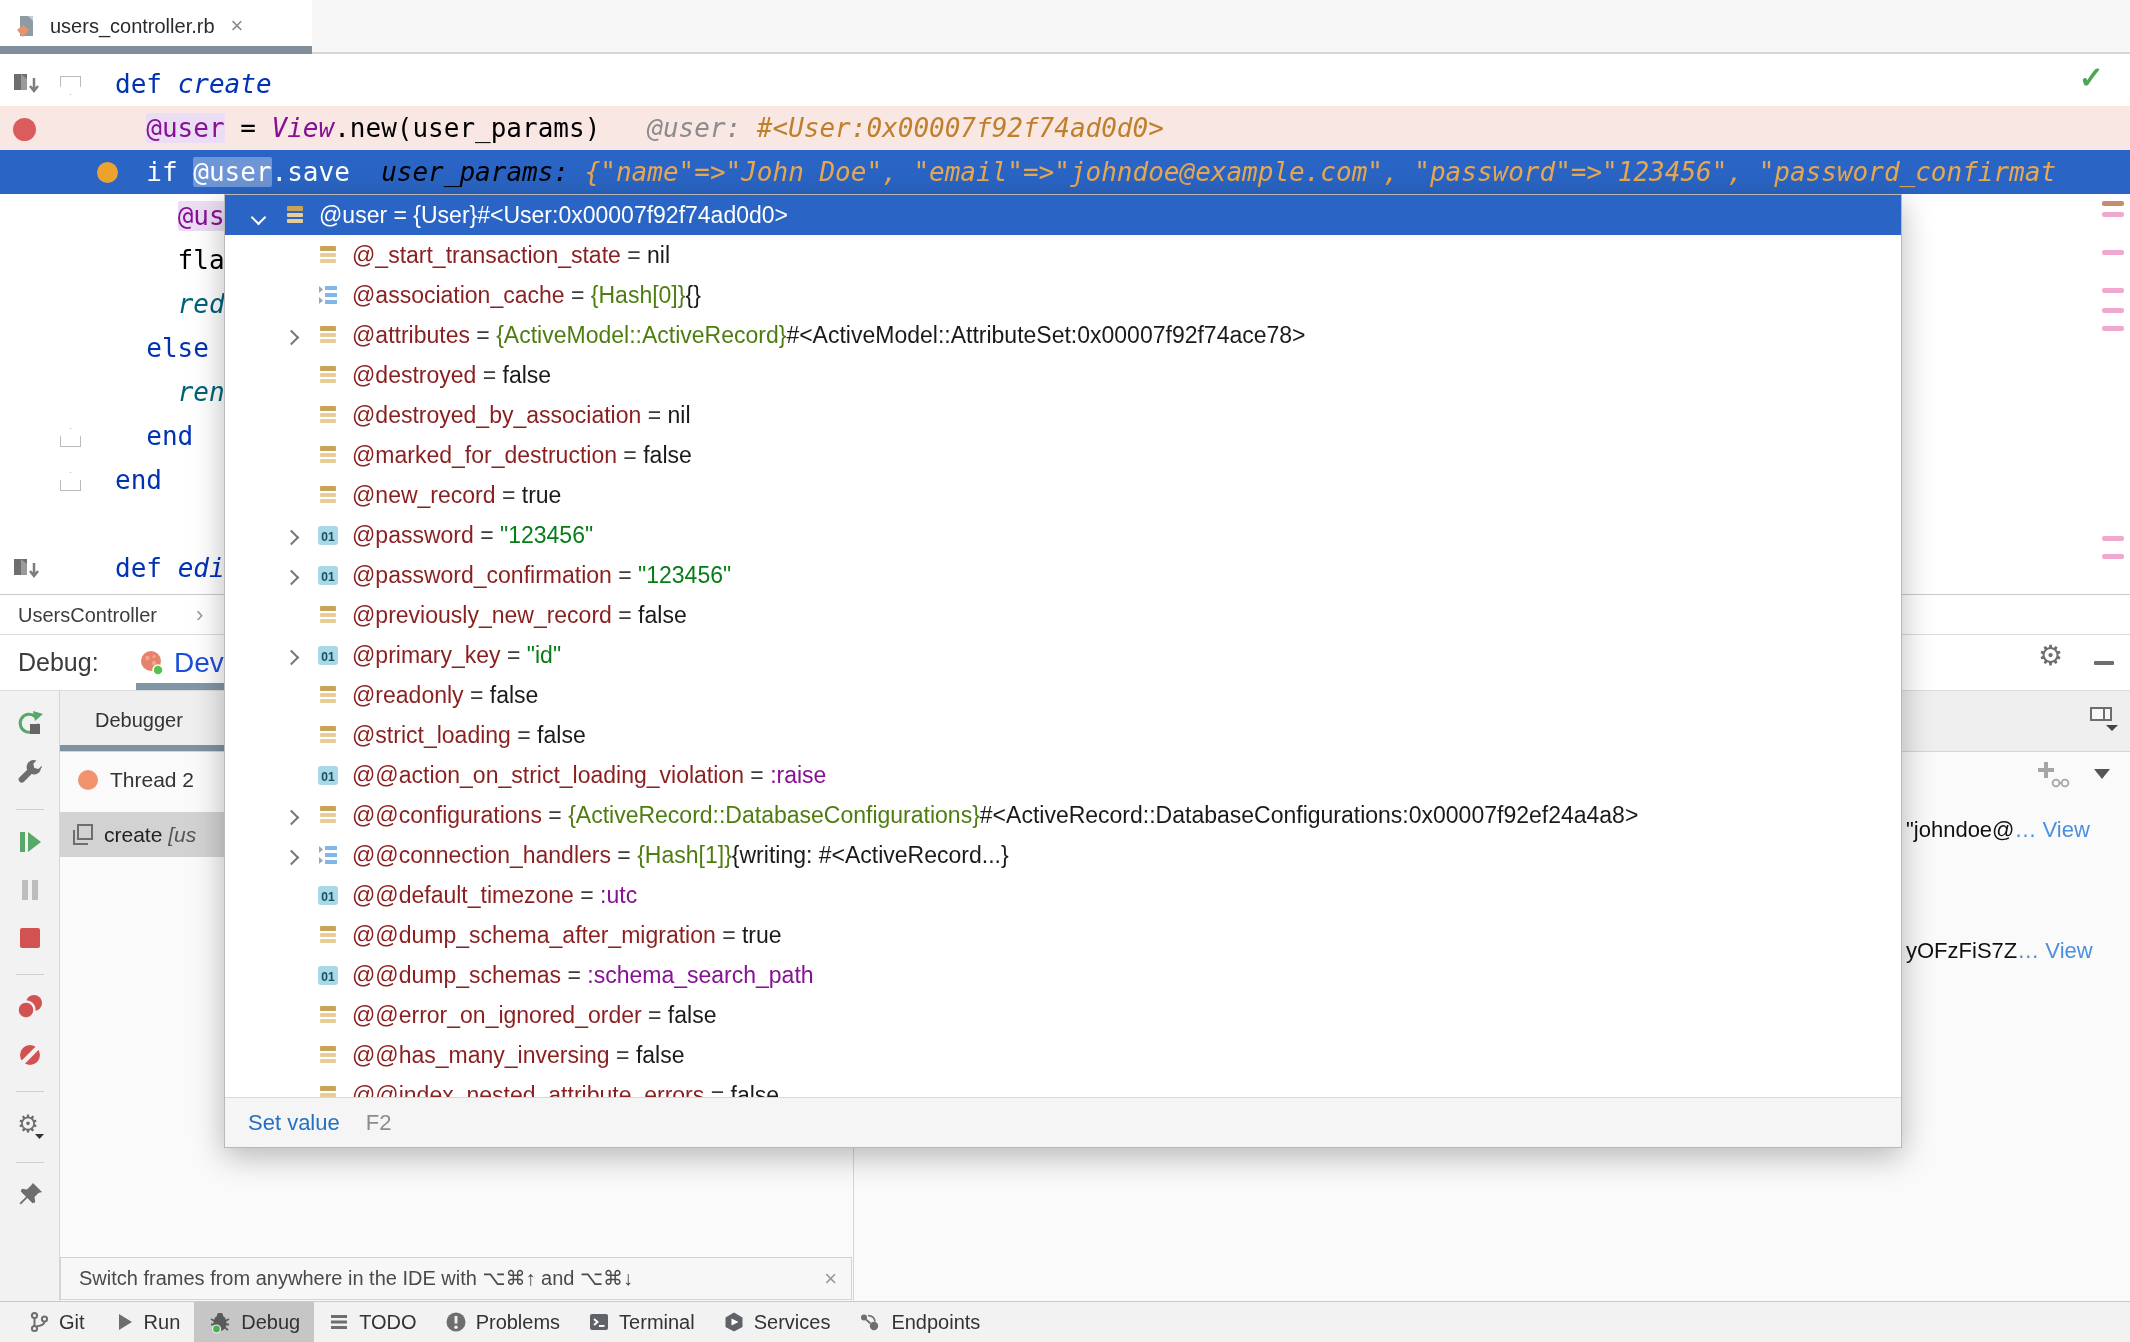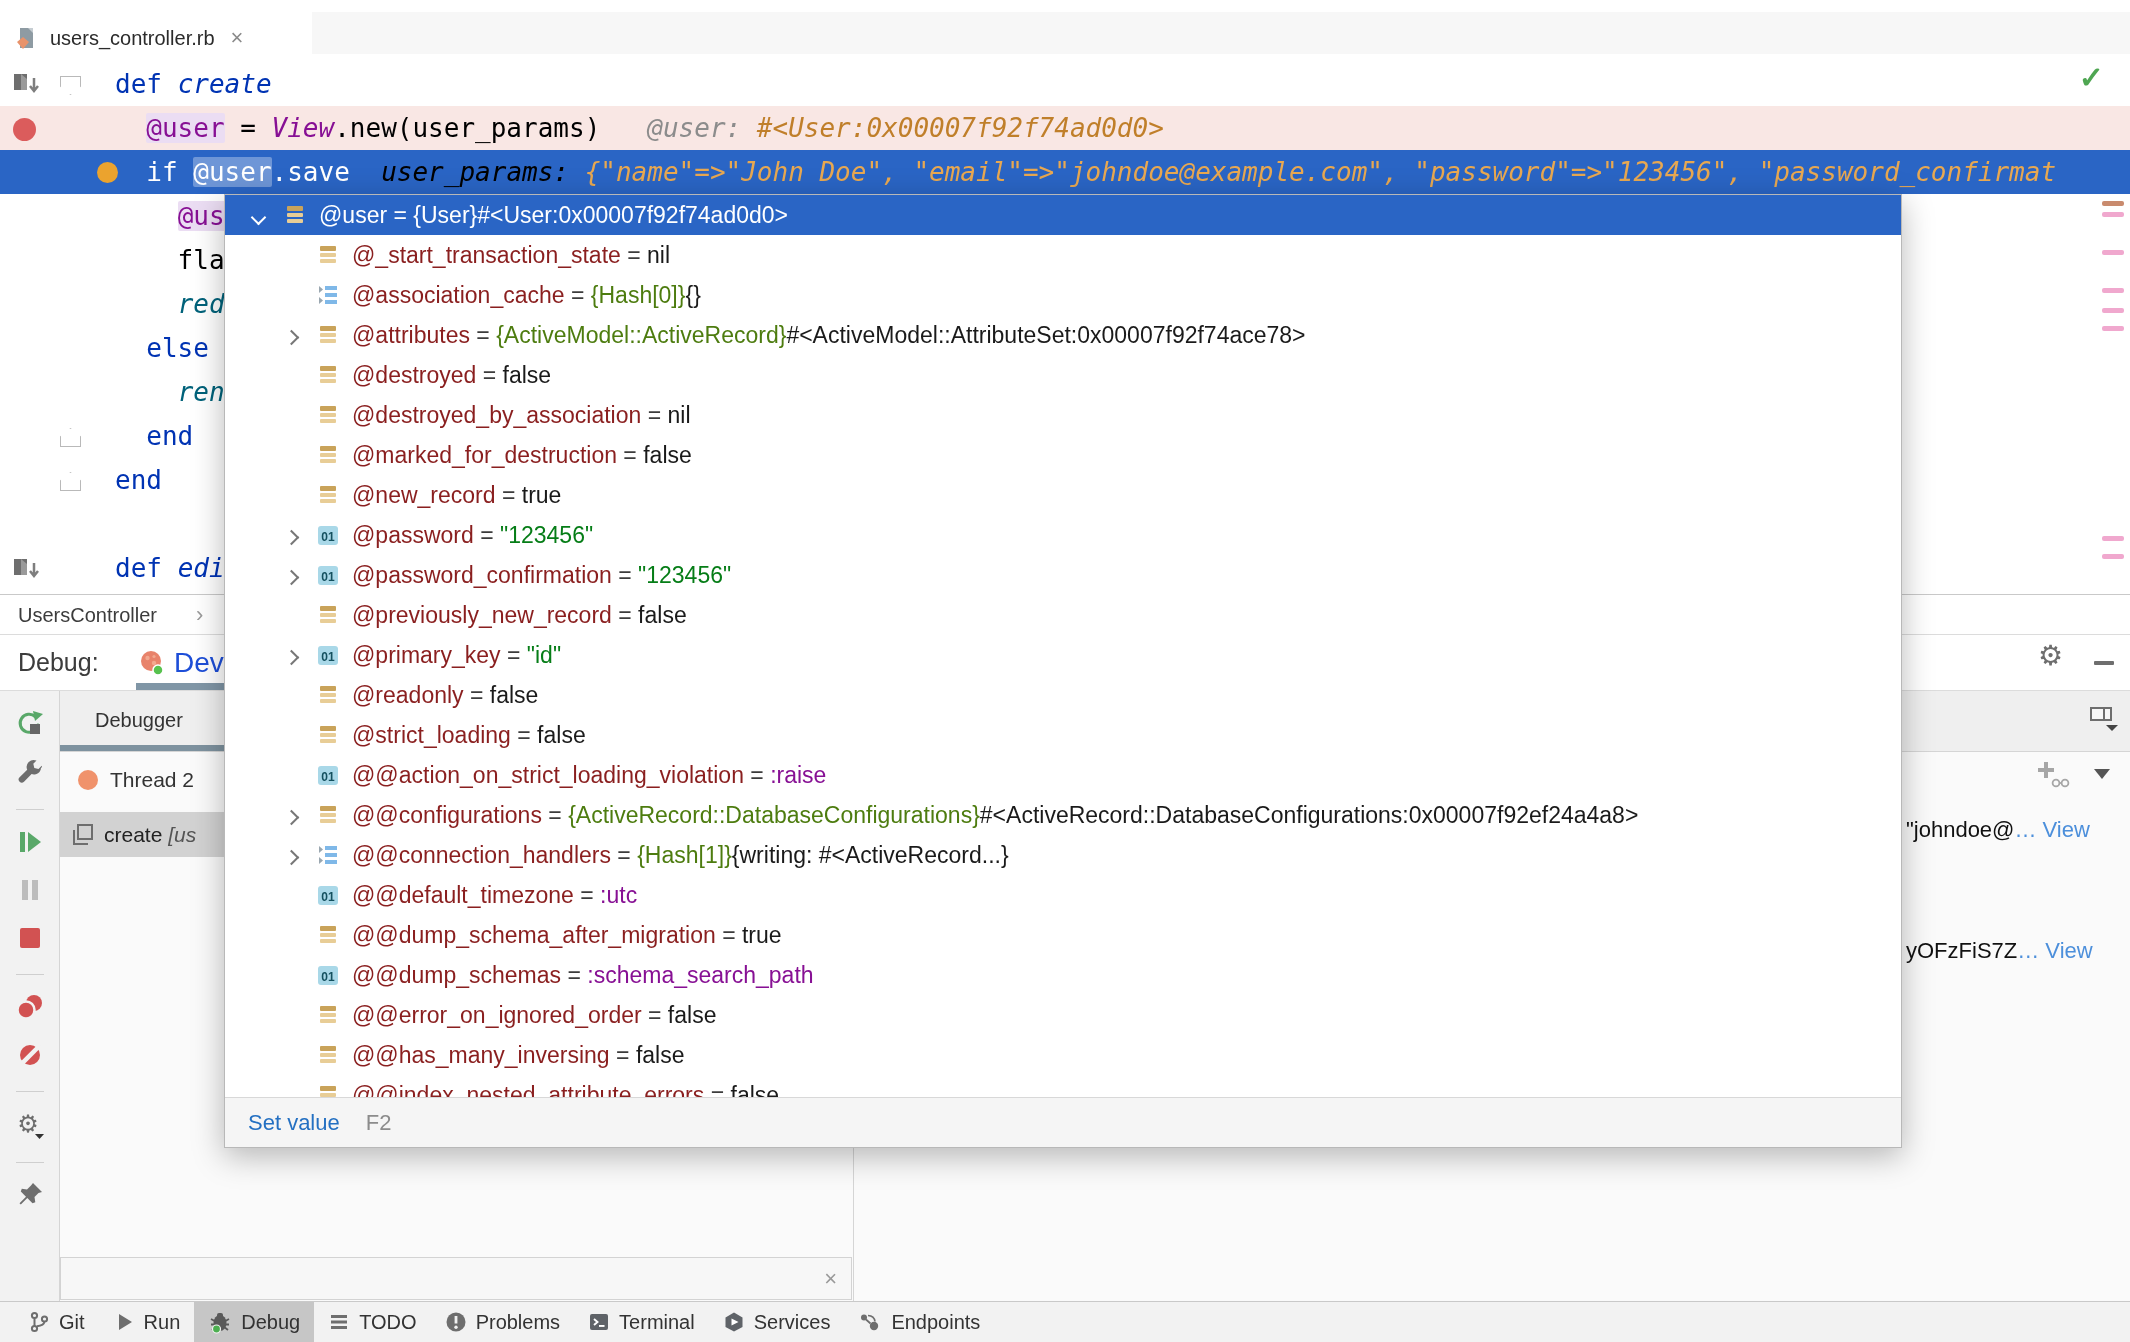--- a/index.html
+++ b/index.html
@@ -1,19 +1,19 @@
 <!DOCTYPE html>
 <html><head>
 <meta charset="utf-8">
 <style>
   html,body{margin:0;padding:0;background:#e9e9e9;}
   #root{position:relative;width:2130px;height:1342px;background:#fff;overflow:hidden;
         font-family:"Liberation Sans",sans-serif;-webkit-font-smoothing:antialiased;}
   
-  #tabbar{position:absolute;left:0;top:0;width:2130px;height:52px;background:#F7F7F7;border-bottom:2px solid #D6D6D6;margin-top:12px;}
+  #tabbar{position:absolute;left:0;top:0;width:2130px;height:52px;background:#F7F7F7;border-bottom:2px solid #D6D6D6;}
   #tab{position:absolute;left:0;top:0;width:312px;height:52px;background:#FFF;display:flex;align-items:center;gap:10px;padding-left:14px;box-sizing:border-box;}
   #tab .tlabel{font-size:20px;color:#2B2B2B;}
   #tab .tclose{font-size:22px;color:#8A8A8A;margin-left:6px;}
   #tab-underline{position:absolute;left:0;top:46px;width:312px;height:8px;background:#7F8E9A;}
   
   #editor{position:absolute;left:0;top:54px;width:2130px;height:540px;background:#fff;overflow:hidden;}
   #code-lines{position:absolute;left:0;top:8px;width:2130px;}
   .cline{height:44px;line-height:44px;font-family:"DejaVu Sans Mono","Liberation Mono",monospace;
          font-size:26px;white-space:pre;padding-left:115px;color:#000;}
   .bg-pink{background:#F9E7E4;}
@@ -260,20 +260,21 @@
     <div id="tree-chev">›</div>
 
     <div class="watchrow" style="top:222px">
       <span>"johndoe@</span><span class="wl">…</span> <span class="wl">View</span>
     </div>
     <div class="watchrow" style="top:343px">
       <span>yOFzFiS7Z</span><span class="wl">…</span> <span class="wl">View</span>
     </div>
 
     <div id="tooltip">
+      <span class="ttext">Switch frames from anywhere in the IDE with ⌥⌘↑ and ⌥⌘↓</span>
       <span class="tclose">×</span>
     </div>
   </div>
 
   <div id="statusbar">
       <div class="sbi">
         <span style="line-height: 0;"><svg width="22" height="22">
             <circle cx="6.5" cy="4.5" r="2.6" fill="none" stroke="#6E6E6E" stroke-width="2"></circle>
             <circle cx="6.5" cy="17.5" r="2.6" fill="none" stroke="#6E6E6E" stroke-width="2"></circle>
             <circle cx="16.5" cy="8" r="2.6" fill="none" stroke="#6E6E6E" stroke-width="2"></circle>

